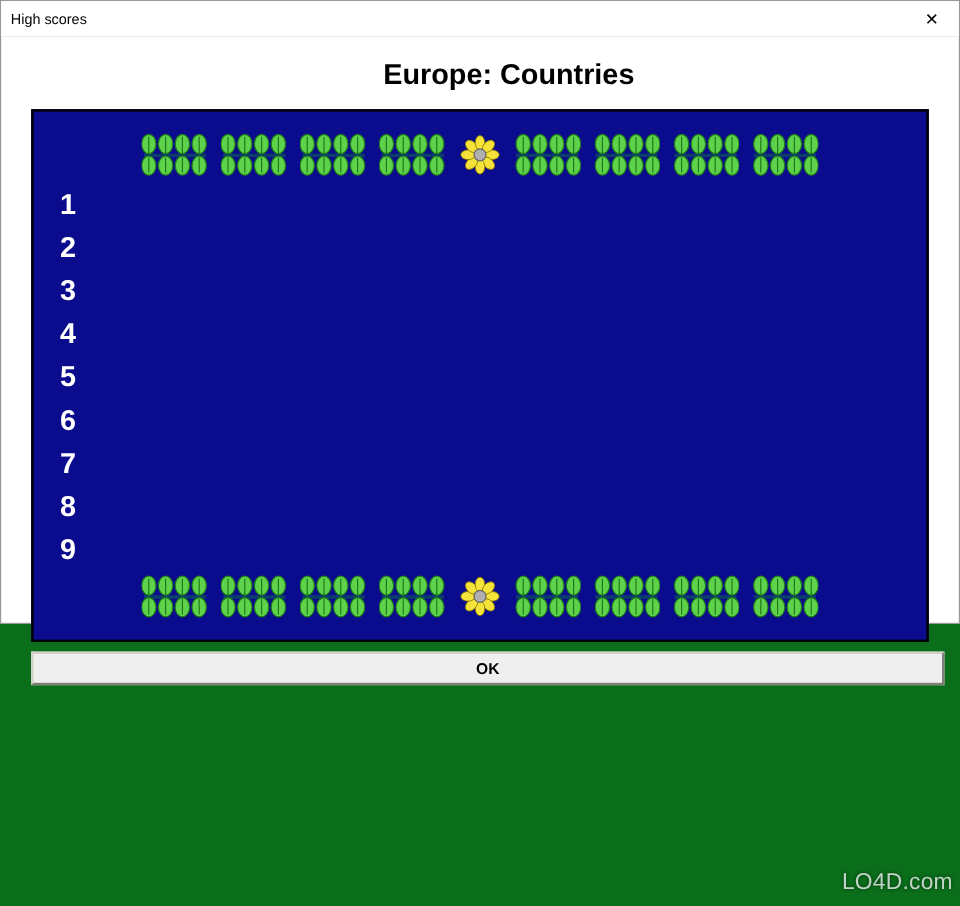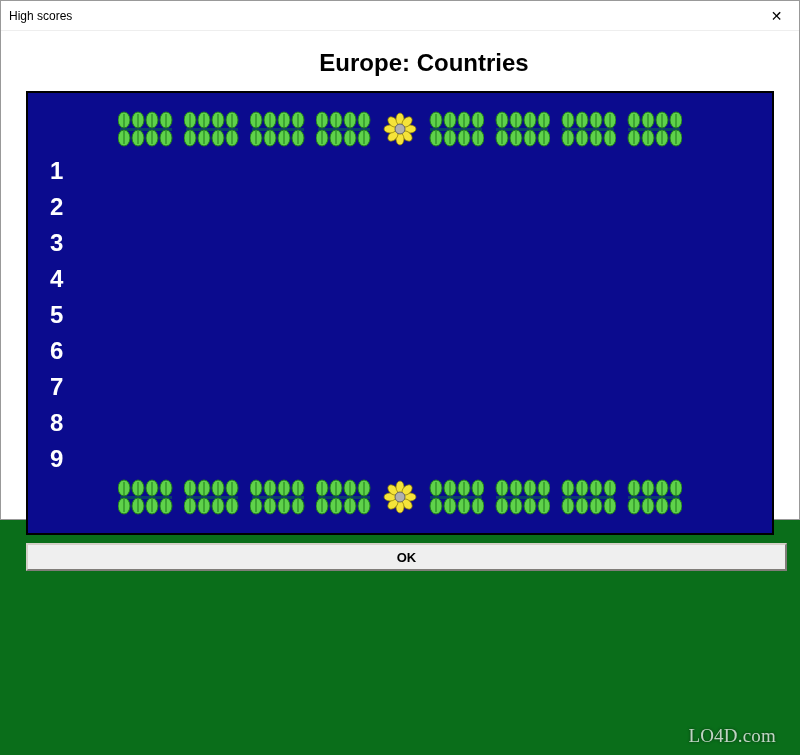--- a/index.html
+++ b/index.html
@@ -90,25 +90,25 @@
       height: 28px;
       font-size: 13px;
       font-weight: bold;
       font-family: Tahoma, sans-serif;
       background: #efefef;
       border: 2px outset #d4d0c8;
       cursor: pointer;
     }
     .watermark {
       position: absolute;
-      right: 24px;
+      right: 6px;
       bottom: 8px;
       color: rgba(255,255,255,0.75);
       font-size: 19px;
-      font-family: Liberation Serif, serif;
+      font-family: Liberation Sans, sans-serif;
       letter-spacing: 0.2px;
       text-shadow: 0 0 3px rgba(0,0,0,0.6);
     }
     .leaf-sprig svg, .flower svg { display: block; }
     .leaf-sprig, .flower { display:inline-block; }
   </style>
 </head>
 <body>
 
 <div class="window">

